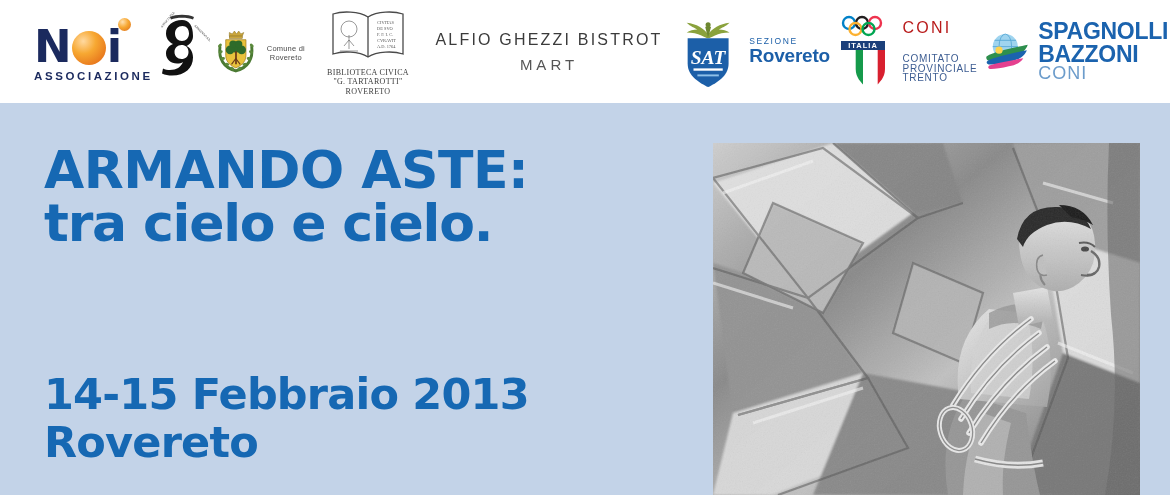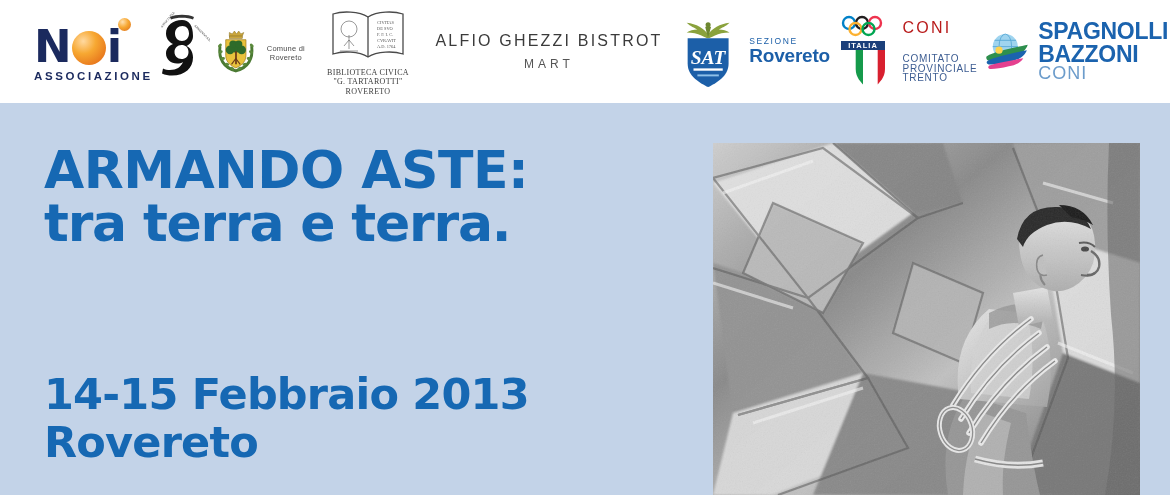--- a/index.html
+++ b/index.html
@@ -126,21 +126,21 @@
     justify-content: center;
   }
   .alfio-name {
     font-family: "Liberation Sans", sans-serif;
     font-size: 16px;
     letter-spacing: 2.2px;
     color: #3b3b3b;
     white-space: nowrap;
   }
   .alfio-sub {
-    font-size: 12px;
+    font-size: 15px;
     letter-spacing: 4px;
     color: #555;
     margin-top: 7px;
     text-align: left;
   }
 
   
   .sat {
     width: 156px;
     gap: 7px;
@@ -403,21 +403,21 @@
         <div class="sb-line1">SPAGNOLLI</div>
         <div class="sb-line2">BAZZONI</div>
         <div class="sb-line3">CONI</div>
       </div>
     </div>
 
   </div>
 
   <div class="headline">
     <div class="headline-line l1">ARMANDO ASTE:</div>
-    <div class="headline-line">tra terra e terra.</div>
+    <div class="headline-line">tra cielo e cielo.</div>
   </div>
 
   <div class="eventinfo">
     <div class="eventinfo-line">14-15 Febbraio 2013</div>
     <div class="eventinfo-line">Rovereto</div>
   </div>
 
   <div class="photo">
     <svg width="427" height="352" viewBox="0 0 427 352">
       <defs>

